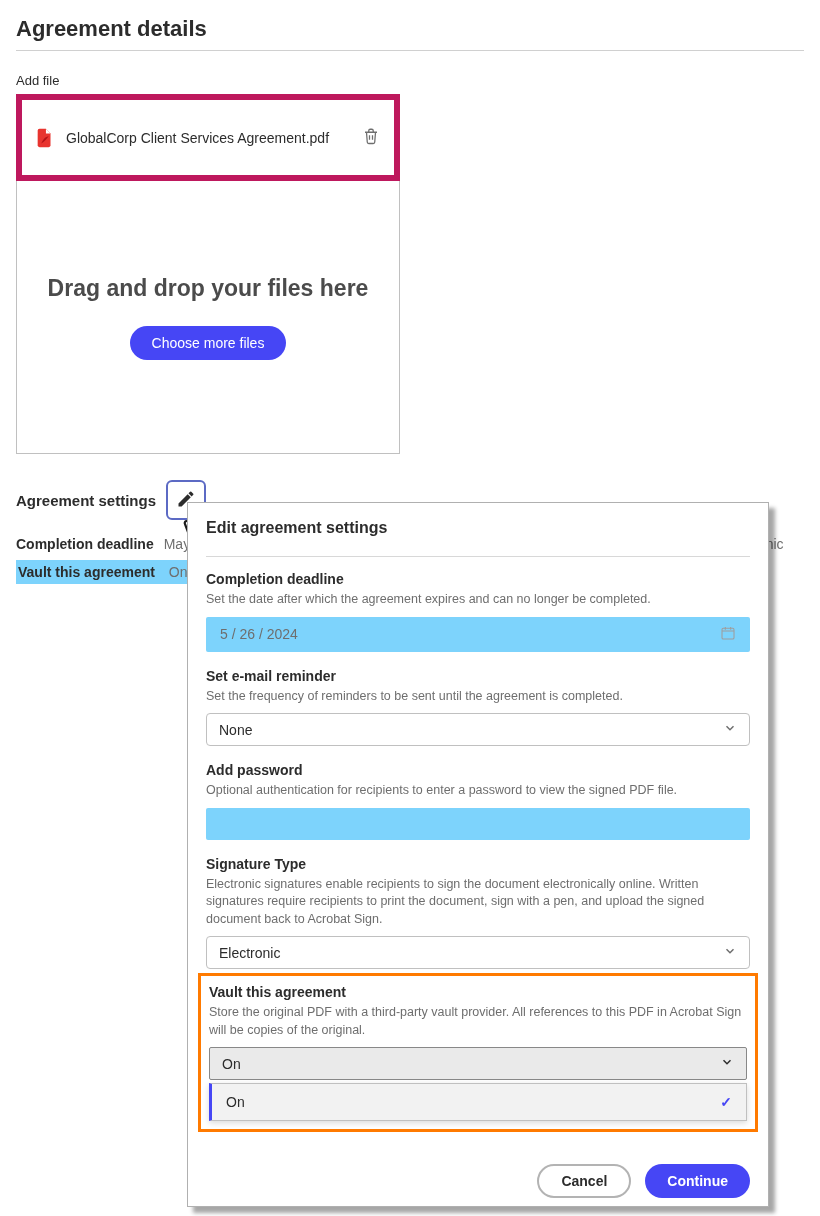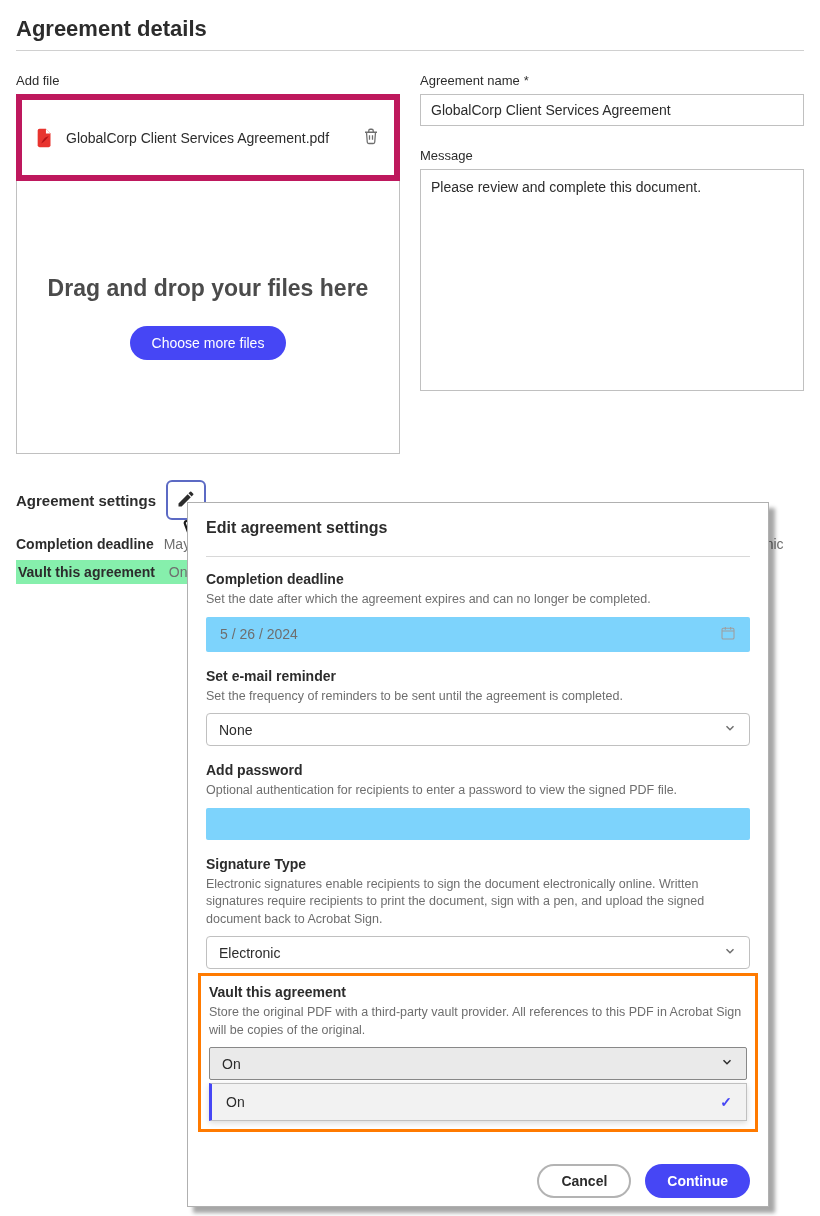--- a/index.html
+++ b/index.html
@@ -31,21 +31,21 @@
 .settings-title { font-size: 15px; font-weight: 700; color: #2c2c2c; }
 .edit-btn { width: 40px; height: 40px; border: 2px solid #5c6ac4; border-radius: 6px; display: flex; align-items: center; justify-content: center; background: #fff; cursor: pointer; }
 
 .cursor-hand { position: absolute; left: 165px; top: 24px; z-index: 50; pointer-events:none; }
 
 .settings-row { margin-top: 16px; display: flex; align-items: center; flex-wrap: wrap; font-size: 14px; }
 .settings-row2 { margin-top: 8px; display: flex; align-items: center; font-size: 14px; }
 .s-label { font-weight: 700; color: #2c2c2c; }
 .s-value { color: #6e6e6e; margin-left: 10px; }
 .s-divider { width:1px; height:16px; background:#c0c0c0; margin: 0 12px; display:inline-block; }
-.vault-highlight { background: #86efac; padding: 4px 6px 4px 2px; }
+.vault-highlight { background: #7dd3fc; padding: 4px 6px 4px 2px; }
 
 
 .modal { position: absolute; left: 187px; top: 502px; width: 582px; background:#fff; border:1px solid #b0b0b0; box-shadow: 6px 6px 4px rgba(0,0,0,0.35); z-index:100; }
 .modal-inner { padding: 16px 18px 18px 18px; }
 .modal-title { font-size: 16px; font-weight:700; color:#2c2c2c; margin-bottom:19px; }
 .modal-hr { border:none; border-top:1px solid #d8d8d8; margin-bottom:14px; }
 
 .section-title { font-size:14px; font-weight:700; color:#2c2c2c; margin-bottom:4px; }
 .section-help { font-size:12.5px; color:#6e6e6e; line-height:1.4; margin-bottom:8px; }
 
@@ -96,29 +96,20 @@
         </span>
       </button>
     </div>
 
     <div class="drop-zone">
       <div class="drop-text">Drag and drop your files here</div>
       <button class="choose-btn">Choose more files</button>
     </div>
   </div>
 
-  <div class="col-right">
-    <label class="field-label">
-      <span>Agreement name</span><span class="req-star">*</span>
-    </label>
-    <input class="text-input" value="GlobalCorp Client Services Agreement" style="">
-
-    <label class="field-label" style="margin-top:22px;">Message</label>
-    <textarea class="text-area" style="">Please review and complete this document.</textarea>
-  </div>
 </div>
 
 <div class="settings-header">
   <span class="settings-title">Agreement settings</span>
   <button class="edit-btn">
     <span>
       <svg width="20" height="20" viewBox="0 0 24 24" fill="#2c2c2c">
           <path d="M3 17.25V21h3.75l11-11-3.75-3.75-11 11zM20.7 7.04a1 1 0 000-1.41l-2.34-2.34a1 1 0 00-1.41 0L15 5.24l3.75 3.75 1.95-1.95z"></path>
         </svg>
     </span>

